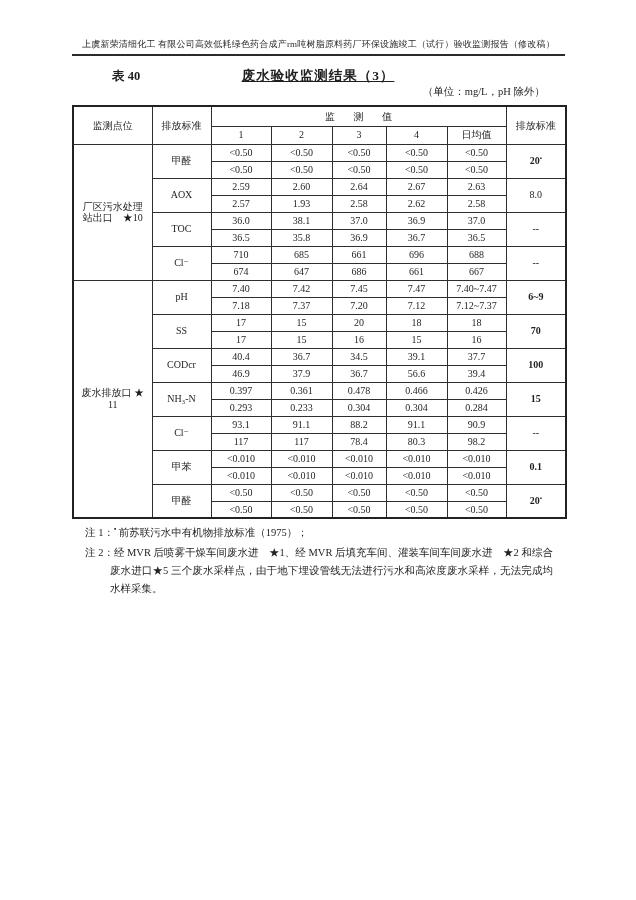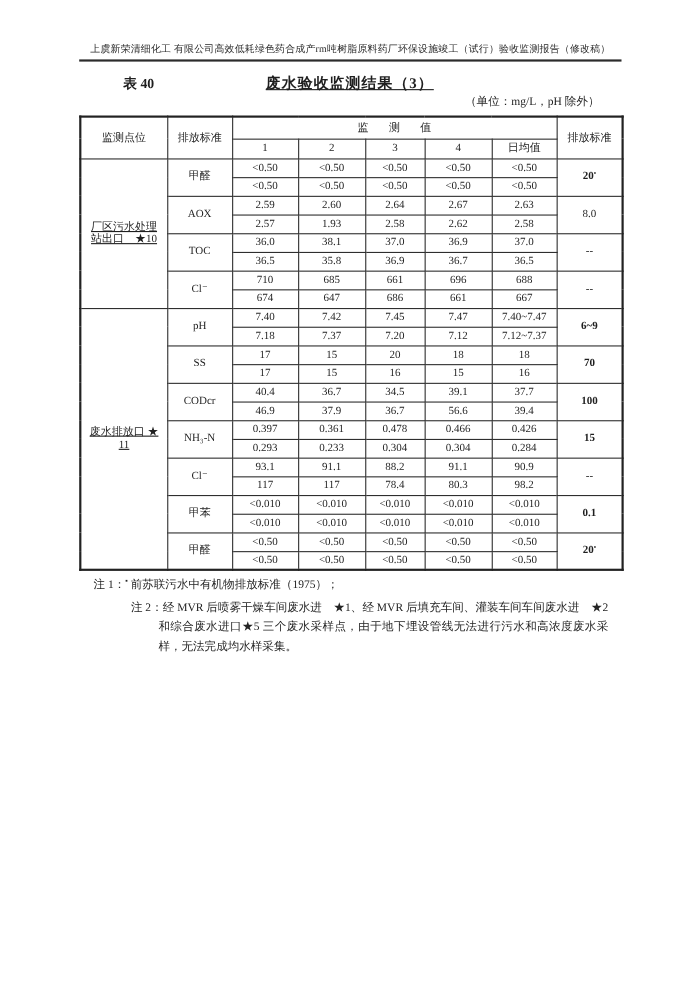--- a/index.html
+++ b/index.html
@@ -43,32 +43,32 @@
     font-size:10px;line-height:1.15;
     font-weight:normal;
     overflow:hidden;
   }
   table.data-table{border:2px solid #222;}
   tr.h1{height:20px;}
   tr.h2{height:18px;}
   tbody tr{height:17px;}
   th.std-h{font-weight:bold;font-size:10.5px;margin-left:24px;}
   th.vals-h{letter-spacing:8px;text-indent:8px;}
-  td.loc{font-size:10.5px;line-height:1.5;text-decoration:underline;}
+  td.loc{font-size:10.5px;line-height:1.5;}
   td.item{font-size:10.5px;}
   td.std.b{font-weight:bold;}
   td.std sup{font-size:6px;vertical-align:super;line-height:0;}
   .notes{
     position:absolute;top:520px;left:85px;width:468px;
     font-size:10.5px;line-height:18px;color:#242424;
   }
   .note-line2{margin-left:25px;}
   .note-line2 sup{font-size:7px;}
   .note1 sup{font-size:6.5px;}
-  .note2{margin-top:2px;padding-left:25px;text-indent:-25px;text-align:justify;margin-left:34px;}
+  .note2{margin-top:2px;padding-left:25px;text-indent:-25px;text-align:justify;}
   .footer-page{
     position:absolute;top:834px;left:50%;transform:translateX(-50%);
     font-size:10px;color:#333;
   }
   .footer-org{
     position:absolute;top:834px;right:76px;
     font-size:10.5px;color:#2a2a2a;letter-spacing:1px;
   }
 </style>
 </head>

